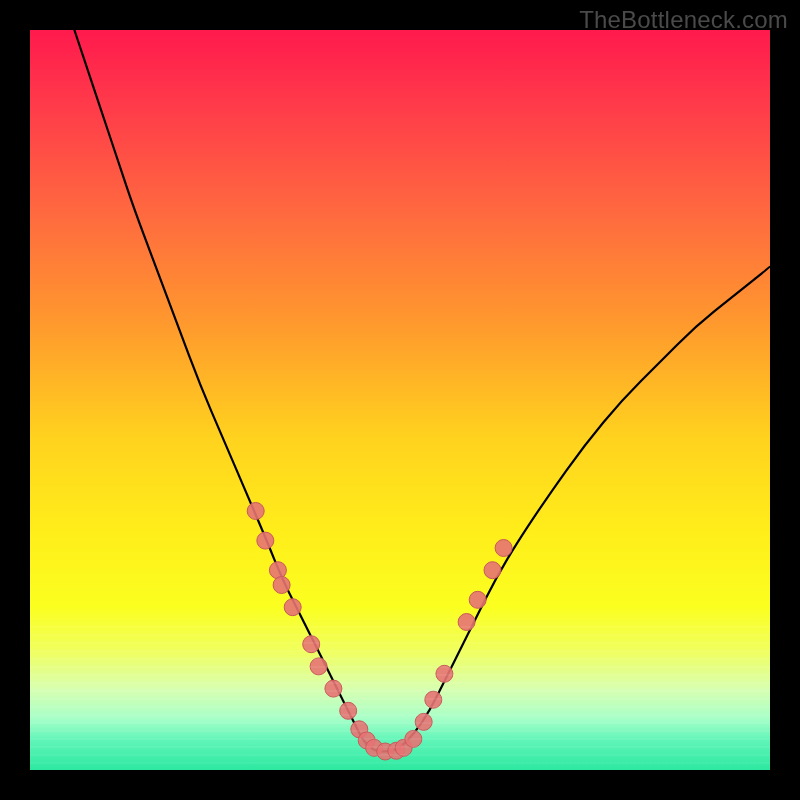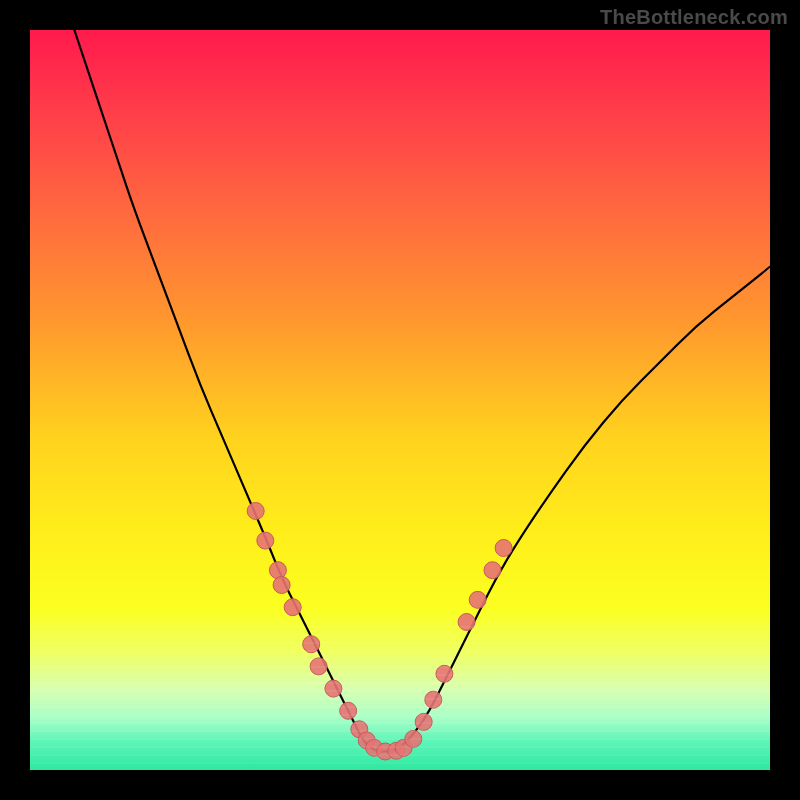--- a/index.html
+++ b/index.html
@@ -46,22 +46,22 @@
       rgba(255,255,255,0.15) 8px
     );
     mix-blend-mode: soft-light;
     pointer-events: none;
   }
   .watermark {
     position: absolute;
     top: 6px;
     right: 12px;
     color: #4a4a4a;
-    font-size: 20px;
-    font-weight: 700;
+    font-size: 24px;
+    font-weight: 400;
     letter-spacing: 0.2px;
   }
   svg.curve {
     position: absolute;
     left: 0; top: 0;
     width: 740px;
     height: 740px;
     overflow: visible;
   }
 </style>

